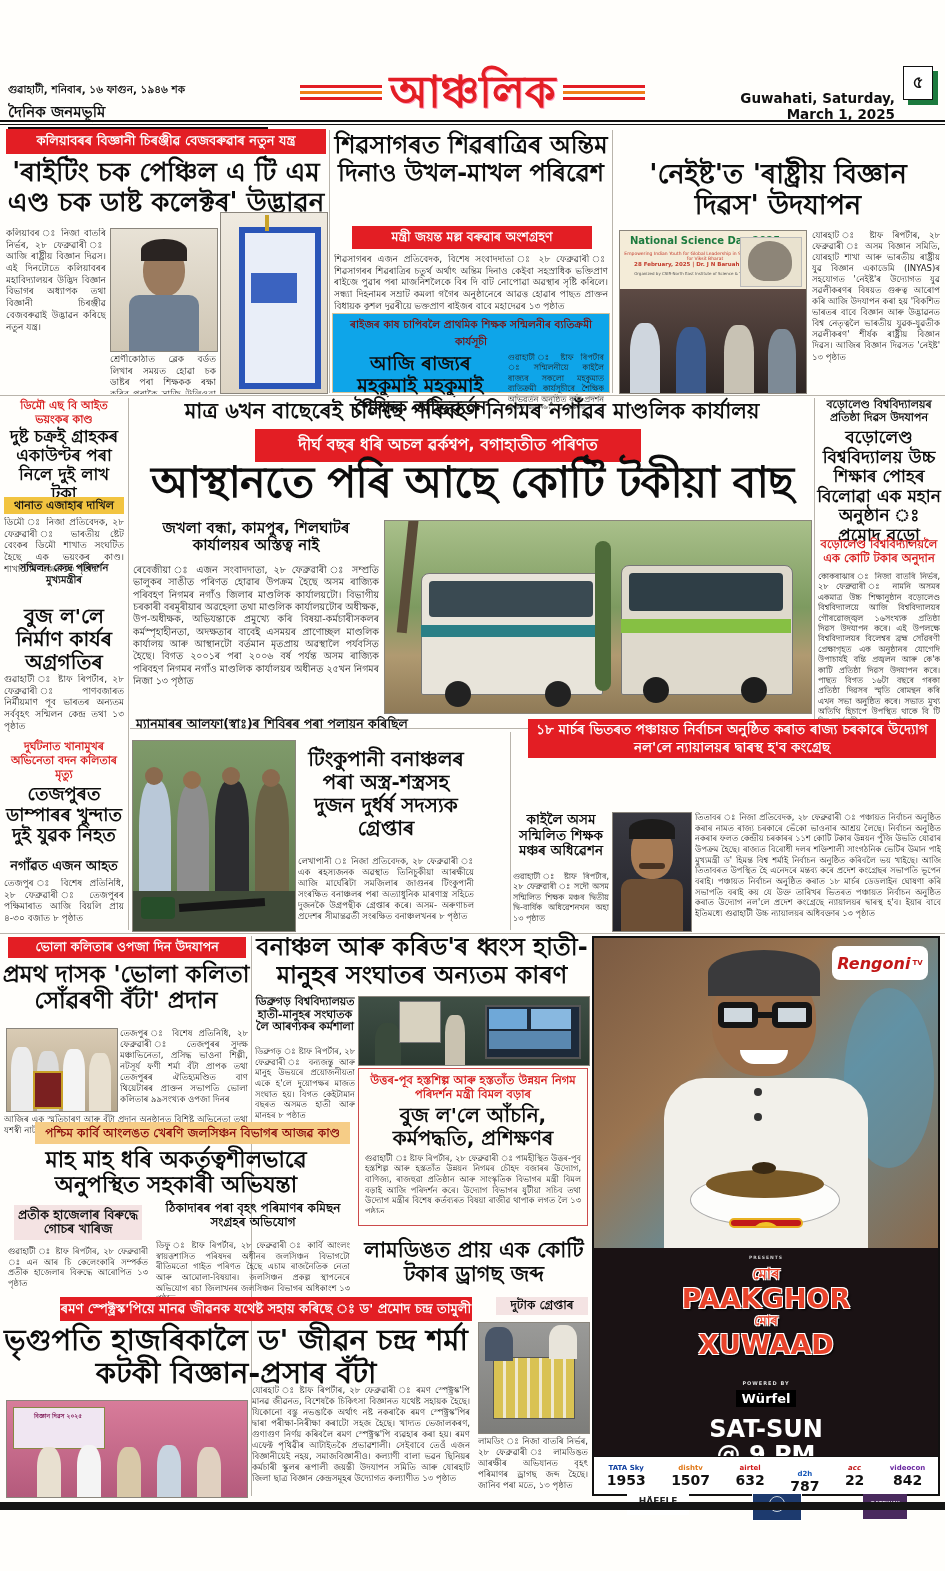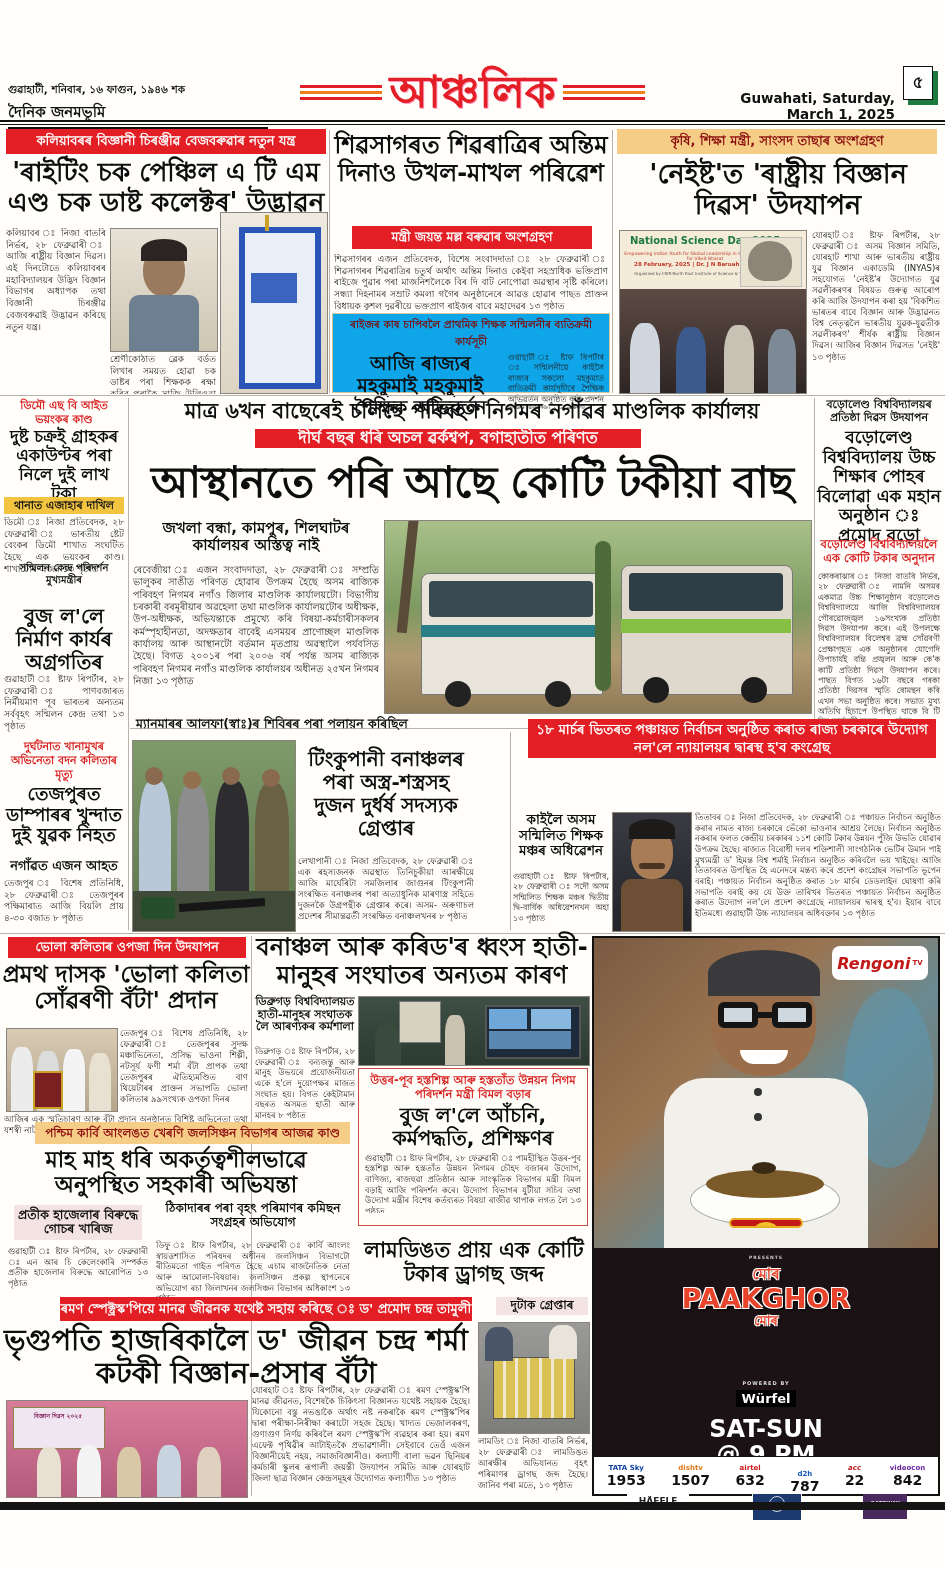--- a/index.html
+++ b/index.html
@@ -70,21 +70,20 @@
   <div class="abs bd jst" style="left:334px;top:254px;width:274px;height:56px;overflow:hidden;">শিৱসাগৰৰ এজন প্ৰতিবেদক, বিশেষ সংবাদদাতা ঃ ২৮ ফেব্ৰুৱাৰী ঃ শিৱসাগৰৰ শিৱৰাত্ৰিৰ চতুৰ্থ অৰ্থাৎ অন্তিম দিনাও কেইবা সহস্ৰাধিক ভক্তিপ্ৰাণ ৰাইজে পুৱাৰ পৰা মাজনিশলৈকে বিৰ দি বাট নোপোৱা অৱস্থাৰ সৃষ্টি কৰিলে। সন্ধ্যা দিহনামৰ সম্ৰাট কমলা গগৈৰ অনুষ্ঠানেৰে আৱত্ত হোৱাৰ পাছত প্ৰাক্তন বিধায়ক কুশল দুৱৰীয়ে ভক্তপ্ৰাণ ৰাইজৰ বাবে মহাদেৱৰ  ১৩ পৃষ্ঠাত</div>
 
   <div class="abs" style="left:332px;top:313px;width:278px;height:80px;background:#0ea5e9;border:1px solid #d8c49a;padding:3px 5px;">
     <div class="ctr" style="font-size:10.5px;font-weight:bold;color:#7a1010;">ৰাইজৰ কাষ চাপিবলৈ প্ৰাথমিক শিক্ষক সন্মিলনীৰ ব্যতিক্ৰমী কাৰ্যসূচী</div>
     <div style="display:flex;gap:5px;margin-top:2px;">
       <div class="hl ctr" style="width:168px;font-size:19px;">আজি ৰাজ্যৰ মহকুমাই মহকুমাই শৈক্ষিক অভিৱৰ্তন</div>
       <div class="bd jst" style="width:98px;font-size:8px;height:56px;overflow:hidden;">গুৱাহাটী ঃ ষ্টাফ ৰিপৰ্টাৰ ঃ সন্মিলনীয়ে কাইলৈ ৰাজ্যৰ সকলো মহকুমাত ব্যতিক্ৰমী কাৰ্যসূচীৰে শৈক্ষিক অভিৱৰ্তন অনুষ্ঠিত কৰি প্ৰদৰ্শন কৰিব আঁচনি। ১৩ পৃষ্ঠাত</div>
     </div>
   </div>
 
-  <div class="abs tanbar" style="left:617px;top:129px;width:320px;height:25px;font-size:13px;">কৃষি, শিক্ষা মন্ত্ৰী, সাংসদ তাছাৰ অংশগ্ৰহণ</div>
   <div class="abs hl ctr" style="left:615px;top:158px;width:326px;font-size:27px;">'নেইষ্ট'ত 'ৰাষ্ট্ৰীয় বিজ্ঞান দিৱস' উদযাপন</div>
   <div class="photo" style="left:619px;top:230px;width:186px;height:162px;background:#f4ecd8;">
     <div class="ph-in ctr" style="left:2px;top:4px;width:166px;color:#1c7a3e;font-weight:bold;font-size:10px;">National Science Day 2025</div>
     <div class="ph-in ctr" style="left:4px;top:20px;width:162px;color:#c23a2b;font-size:4.5px;">Empowering Indian Youth for Global Leadership in Science &amp; Innovation for Viksit Bharat</div>
     <div class="ph-in ctr" style="left:4px;top:30px;width:162px;color:#c23a2b;font-weight:bold;font-size:5.5px;">28 February, 2025 | Dr. J N Baruah Auditorium</div>
     <div class="ph-in ctr" style="left:4px;top:40px;width:162px;color:#555;font-size:4px;">Organized by CSIR-North East Institute of Science &amp; Technology, Jorhat</div>
     <div class="ph-in" style="left:120px;top:6px;width:60px;height:48px;background:#e9e2cf;border:1px solid #bbb;"></div>
     <div class="ph-in" style="left:128px;top:10px;width:44px;height:40px;border-radius:50% 50% 40% 40%;background:#8d8578;"></div>
     <div class="ph-in" style="left:0;top:58px;width:186px;height:104px;background:linear-gradient(#5d4a44,#2e2624);"></div>
     <div class="ph-in" style="left:10px;top:92px;width:30px;height:70px;border-radius:40% 40% 0 0;background:#cfd6de;"></div>
@@ -93,21 +92,21 @@
     <div class="ph-in" style="left:148px;top:98px;width:28px;height:64px;border-radius:40% 40% 0 0;background:#7d8a96;"></div>
   </div>
   <div class="abs bd jst" style="left:812px;top:230px;width:128px;height:162px;font-size:8.5px;overflow:hidden;">যোৰহাট ঃ ষ্টাফ ৰিপৰ্টাৰ, ২৮ ফেব্ৰুৱাৰী ঃ অসম বিজ্ঞান সমিতি, যোৰহাট শাখা আৰু ভাৰতীয় ৰাষ্ট্ৰীয় যুৱ বিজ্ঞান একাডেমি (INYAS)ৰ সহযোগত 'নেইষ্ট'ৰ উদ্যোগত যুৱ সৱলীকৰণৰ বিষয়ত গুৰুত্ব আৰোপ কৰি আজি উদযাপন কৰা হয় 'বিকশিত ভাৰতৰ বাবে বিজ্ঞান আৰু উদ্ভাৱনত বিশ্ব নেতৃত্বলৈ ভাৰতীয় যুৱক-যুৱতীক সৱলীকৰণ' শীৰ্ষক ৰাষ্ট্ৰীয় বিজ্ঞান দিৱস। আজিৰ বিজ্ঞান দিৱসত 'নেইষ্ট'  ১৩ পৃষ্ঠাত</div>
 
   <div class="abs hline" style="left:0;top:395px;width:945px;"></div>
 
   <div class="abs vline" style="left:128px;top:398px;height:532px;"></div>
   <div class="abs vline" style="left:814px;top:398px;height:330px;"></div>
 
   <div class="abs hl ctr" style="left:132px;top:399px;width:680px;font-size:21px;">মাত্ৰ ৬খন বাছেৰেই চলিছে পৰিবহণ নিগমৰ নগাঁৱৰ মাণ্ডলিক কাৰ্যালয়</div>
-  <div class="abs redbar" style="left:255px;top:429px;width:386px;height:19px;font-size:16px;">দীৰ্ঘ বছৰ ধৰি অচল ৱৰ্কশ্বপ, বগাহাতীত পৰিণত</div>
+  <div class="abs redbar" style="left:255px;top:429px;width:386px;height:33px;font-size:16px;">দীৰ্ঘ বছৰ ধৰি অচল ৱৰ্কশ্বপ, বগাহাতীত পৰিণত</div>
   <div class="abs hl ctr" style="left:130px;top:458px;width:684px;font-size:43px;letter-spacing:-1px;">আস্থানতে পৰি আছে কোটি টকীয়া বাছ</div>
 
   <div class="abs hl ctr" style="left:133px;top:520px;width:246px;font-size:15px;">জখলা বন্ধা, কামপুৰ, শিলঘাটৰ কাৰ্যালয়ৰ অস্তিত্ব নাই</div>
   <div class="abs bd jst" style="left:133px;top:564px;width:246px;height:150px;font-size:9.5px;overflow:hidden;">ৰেবেজীয়া ঃ এজন সংবাদদাতা, ২৮ ফেব্ৰুৱাৰী ঃ সম্প্ৰতি ভালুকৰ সাঙীত পৰিণত হোৱাৰ উপক্ৰম হৈছে অসম ৰাজ্যিক পৰিবহণ নিগমৰ নগাঁও জিলাৰ মাণ্ডলিক কাৰ্যালয়টো। বিভাগীয় চৰকাৰী বৰমূৰীয়াৰ অৱহেলা তথা মাণ্ডলিক কাৰ্যালয়টোৰ অধীক্ষক, উপ-অধীক্ষক, অভিযন্তাকে প্ৰমুখ্যে কৰি বিষয়া-কৰ্মচাৰীসকলৰ কৰ্মস্পৃহাহীনতা, অদক্ষতাৰ বাবেই এসময়ৰ প্ৰাণোচ্ছল মাণ্ডলিক কাৰ্যালয় আৰু আস্থানটো বৰ্তমান মৃতপ্ৰায় অৱস্থালৈ পৰ্যবসিত হৈছে। বিগত ২০০১ৰ পৰা ২০০৬ বৰ্ষ পৰ্যন্ত অসম ৰাজ্যিক পৰিবহণ নিগমৰ নগাঁও মাণ্ডলিক কাৰ্যালয়ৰ অধীনত ২৫খন নিগমৰ নিজা  ১৩ পৃষ্ঠাত</div>
 
   <div class="photo" style="left:384px;top:520px;width:426px;height:192px;background:linear-gradient(#a9c08a 0%,#7d9a60 45%,#b09a71 70%,#8f7a57 100%);">
     <div class="ph-in" style="left:18px;top:-8px;width:10px;height:120px;background:#5a4a38;transform:rotate(6deg);"></div>
     <div class="ph-in" style="left:36px;top:52px;width:180px;height:120px;background:#e8e4da;border-radius:8px 8px 2px 2px;border:1px solid #777;"></div>
     <div class="ph-in" style="left:44px;top:60px;width:164px;height:36px;background:#3a4a52;border-radius:4px;"></div>
     <div class="ph-in" style="left:36px;top:104px;width:180px;height:12px;background:#2a7f86;"></div>
@@ -262,20 +261,21 @@
       <div style="width:70px;height:30px;background:#c21818;border:2px solid #e8b020;border-radius:6px;position:relative;overflow:hidden;text-align:center;">
         <div style="position:absolute;left:19px;top:2px;width:32px;height:16px;border-radius:16px 16px 0 0;background:#f2c028;"></div>
         <div style="position:relative;color:#fff;font-weight:bold;font-size:9px;margin-top:16px;">SUNRISE</div>
       </div>
       <div style="color:#ccc;font-size:4.5px;font-weight:bold;letter-spacing:1px;">PRESENTS</div>
     </div>
     <div class="abs ctr" style="left:0;top:324px;width:344px;">
       <div class="adtitle" style="font-size:15px;">মোৰ</div>
       <div class="adtitle" style="font-size:27px;margin-top:-4px;">PAAKGHOR</div>
       <div class="adtitle" style="font-size:13px;margin-top:-3px;">মোৰ</div>
+      <div class="adtitle" style="font-size:27px;margin-top:-3px;">XUWAAD</div>
     </div>
     <div class="abs ctr" style="left:0;top:442px;width:344px;color:#ddd;font-size:5px;font-weight:bold;letter-spacing:1px;">POWERED BY</div>
     <div class="abs ctr" style="left:0;top:450px;width:344px;">
       <span class="chip" style="font-size:13px;">Würfel</span>
     </div>
     <div class="abs ctr" style="left:0;top:478px;width:344px;color:#fff;font-weight:bold;font-size:24px;line-height:1.1;">
       <div>SAT-SUN</div>
       <div>@ 9 PM</div>
     </div>
 

